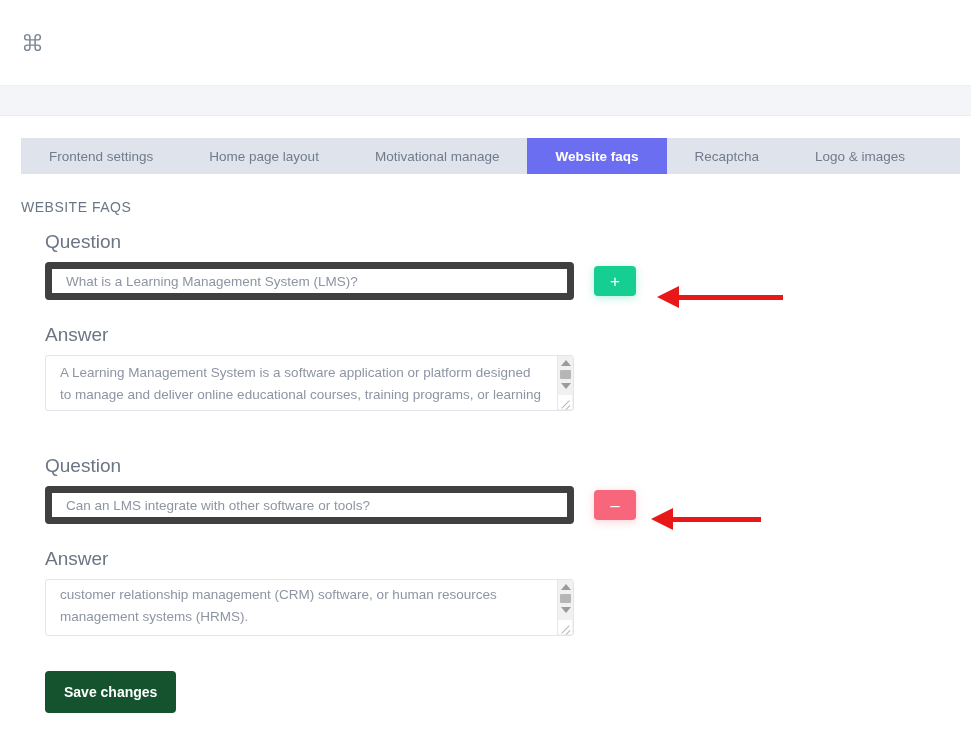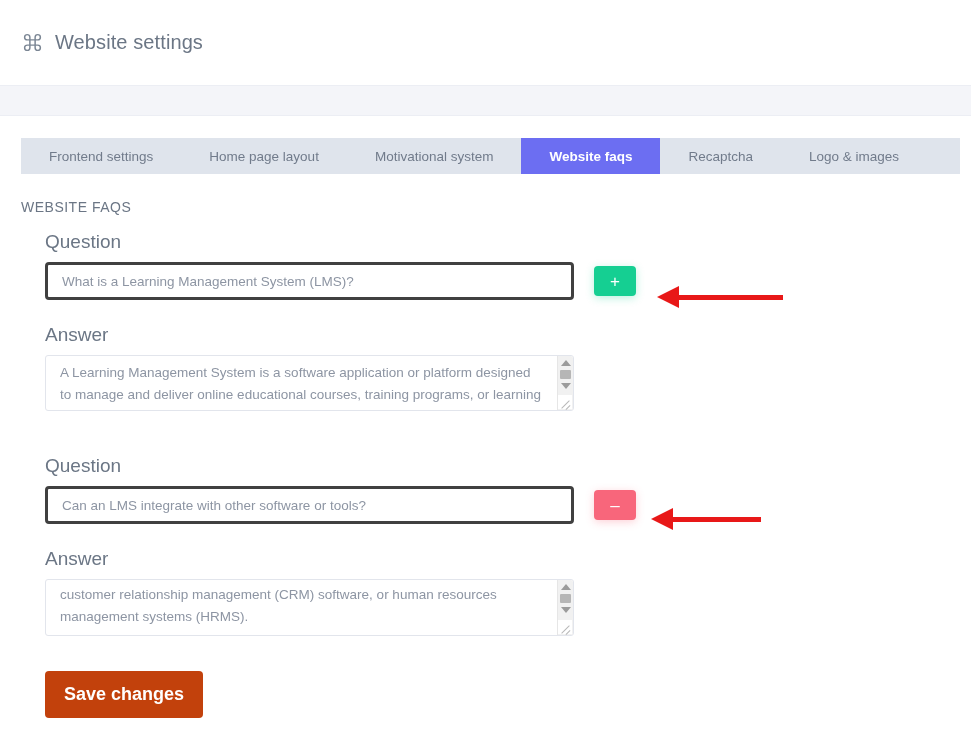--- a/index.html
+++ b/index.html
@@ -103,21 +103,21 @@
   }
 
   .q-row {
     display: flex;
     align-items: flex-start;
   }
   .text-input {
     width: 529px;
     height: 38px;
     box-sizing: border-box;
-    border: 3px solid #404040;
+    border: 7px solid #404040;
     border-radius: 4px;
     padding: 0 14px;
     font-size: 13.5px;
     font-family: "Liberation Sans", sans-serif;
     color: #8d95a3;
     background: #ffffff;
     outline: none;
   }
   .text-input::placeholder { color: #8d95a3; }
 
@@ -209,24 +209,24 @@
     background: #b8b8b8;
     height: 1px;
     transform: rotate(-45deg);
   }
   .resize-grip::before { width: 11px; right: 1px; bottom: 4px; }
   .resize-grip::after  { width: 6px;  right: 1px; bottom: 1px; }
 
   
   .save-btn {
     margin: 35px 0 0 45px;
-    background: #c2410c;
+    background: #14532d;
     border: none;
     color: #ffffff;
-    font-size: 18px;
+    font-size: 14px;
     font-weight: bold;
     border-radius: 4px;
     padding: 13px 19px;
     cursor: pointer;
     font-family: "Liberation Sans", sans-serif;
   }
 
   
   .annot-arrow {
     position: absolute;
@@ -255,32 +255,31 @@
 
 
 
 
 <div class="page-header">
   <span class="header-icon">
     <svg width="21" height="21" viewBox="0 0 24 24" fill="none" stroke="#7b8694" stroke-width="1.7" stroke-linecap="round" stroke-linejoin="round">
       <path d="M9 6a3 3 0 1 0-3 3h12a3 3 0 1 0-3-3v12a3 3 0 1 0 3-3H6a3 3 0 1 0 3 3z"></path>
     </svg>
   </span>
-  <span class="header-title">Website settings</span>
 </div>
 
 
 <div class="grey-band"></div>
 
 
 <div class="tabs-wrap">
   <div class="tabs">
     <div class="tab">Frontend settings</div>
     <div class="tab">Home page layout</div>
-    <div class="tab">Motivational system</div>
+    <div class="tab">Motivational manage</div>
     <div class="tab active">Website faqs</div>
     <div class="tab">Recaptcha</div>
     <div class="tab">Logo &amp; images</div>
     <div class="tab spacer-grow"></div>
   </div>
 </div>
 
 
 <div class="section-title">WEBSITE FAQS</div>
 

